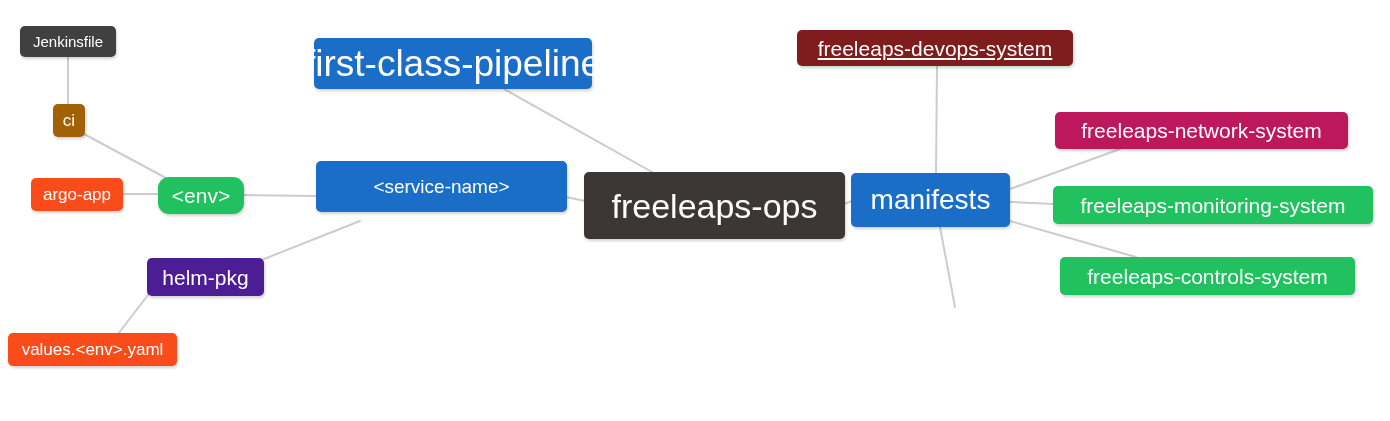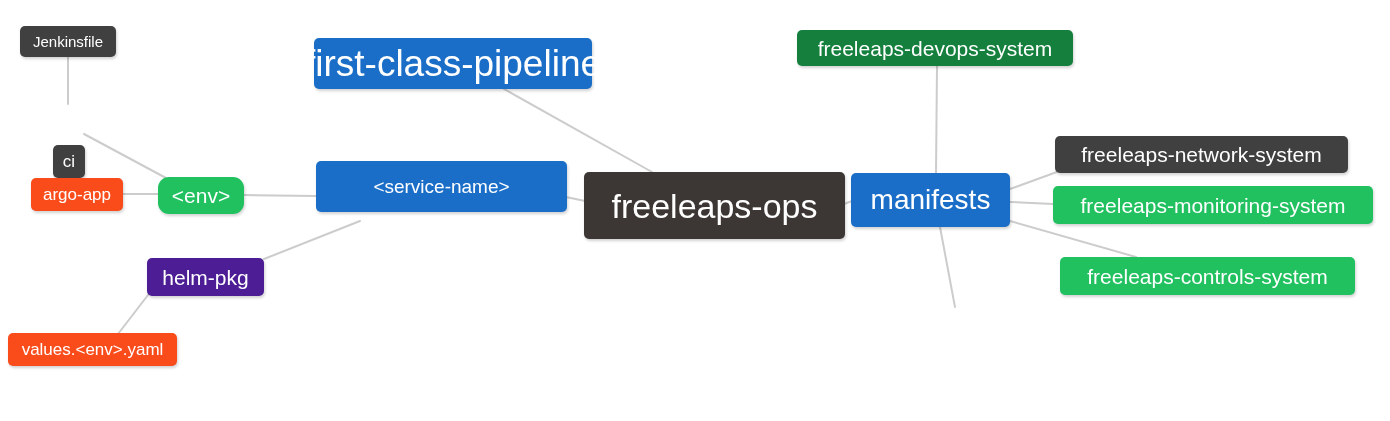--- a/index.html
+++ b/index.html
@@ -72,27 +72,27 @@
     <line x1="566" y1="197" x2="585" y2="201"></line>
     <line x1="844" y1="204" x2="852" y2="201"></line>
     <line x1="936" y1="173" x2="937" y2="66"></line>
     <line x1="1010" y1="189" x2="1120" y2="149"></line>
     <line x1="1010" y1="202" x2="1053" y2="204"></line>
     <line x1="1010" y1="221" x2="1136" y2="257"></line>
     <line x1="940" y1="227" x2="955" y2="307"></line>
   </svg>
 
   <div class="node n-jenkinsfile" style="background: #404040;">Jenkinsfile</div>
-  <div class="node n-ci" style="background: #404040; margin-top: 41px;">ci</div>
+  <div class="node n-ci" style="background: #a16207;">ci</div>
   <div class="node n-argo-app" style="background: rgb(250, 75, 27);">argo-app</div>
   <div class="node n-env" style="background: rgb(33, 193, 96);">&lt;env&gt;</div>
   <div class="node n-helm-pkg" style="background: #4c1d95;">helm-pkg</div>
   <div class="node n-values-yaml" style="background: rgb(250, 75, 27);">values.&lt;env&gt;.yaml</div>
   <div class="node n-pipeline" style="background: rgb(27, 110, 200);">first-class-pipeline</div>
   <div class="node n-service-name" style="background: rgb(27, 110, 200);">&lt;service-name&gt;</div>
   <div class="node n-ops" style="background: rgb(60, 55, 52);">freeleaps-ops</div>
   <div class="node n-manifests" style="background: rgb(27, 110, 200);">manifests</div>
-  <div class="node n-devops" style="background: #15803d;">freeleaps-devops-system</div>
-  <div class="node n-network" style="background: #404040; margin-top: 24px;">freeleaps-network-system</div>
+  <div class="node n-devops" style="background: #7f1d1d; text-decoration: underline;">freeleaps-devops-system</div>
+  <div class="node n-network" style="background: #be185d;">freeleaps-network-system</div>
   <div class="node n-monitoring" style="background: rgb(33, 193, 96);">freeleaps-monitoring-system</div>
   <div class="node n-controls" style="background: rgb(33, 193, 96);">freeleaps-controls-system</div>
 
 </div>
 
 </body></html>

